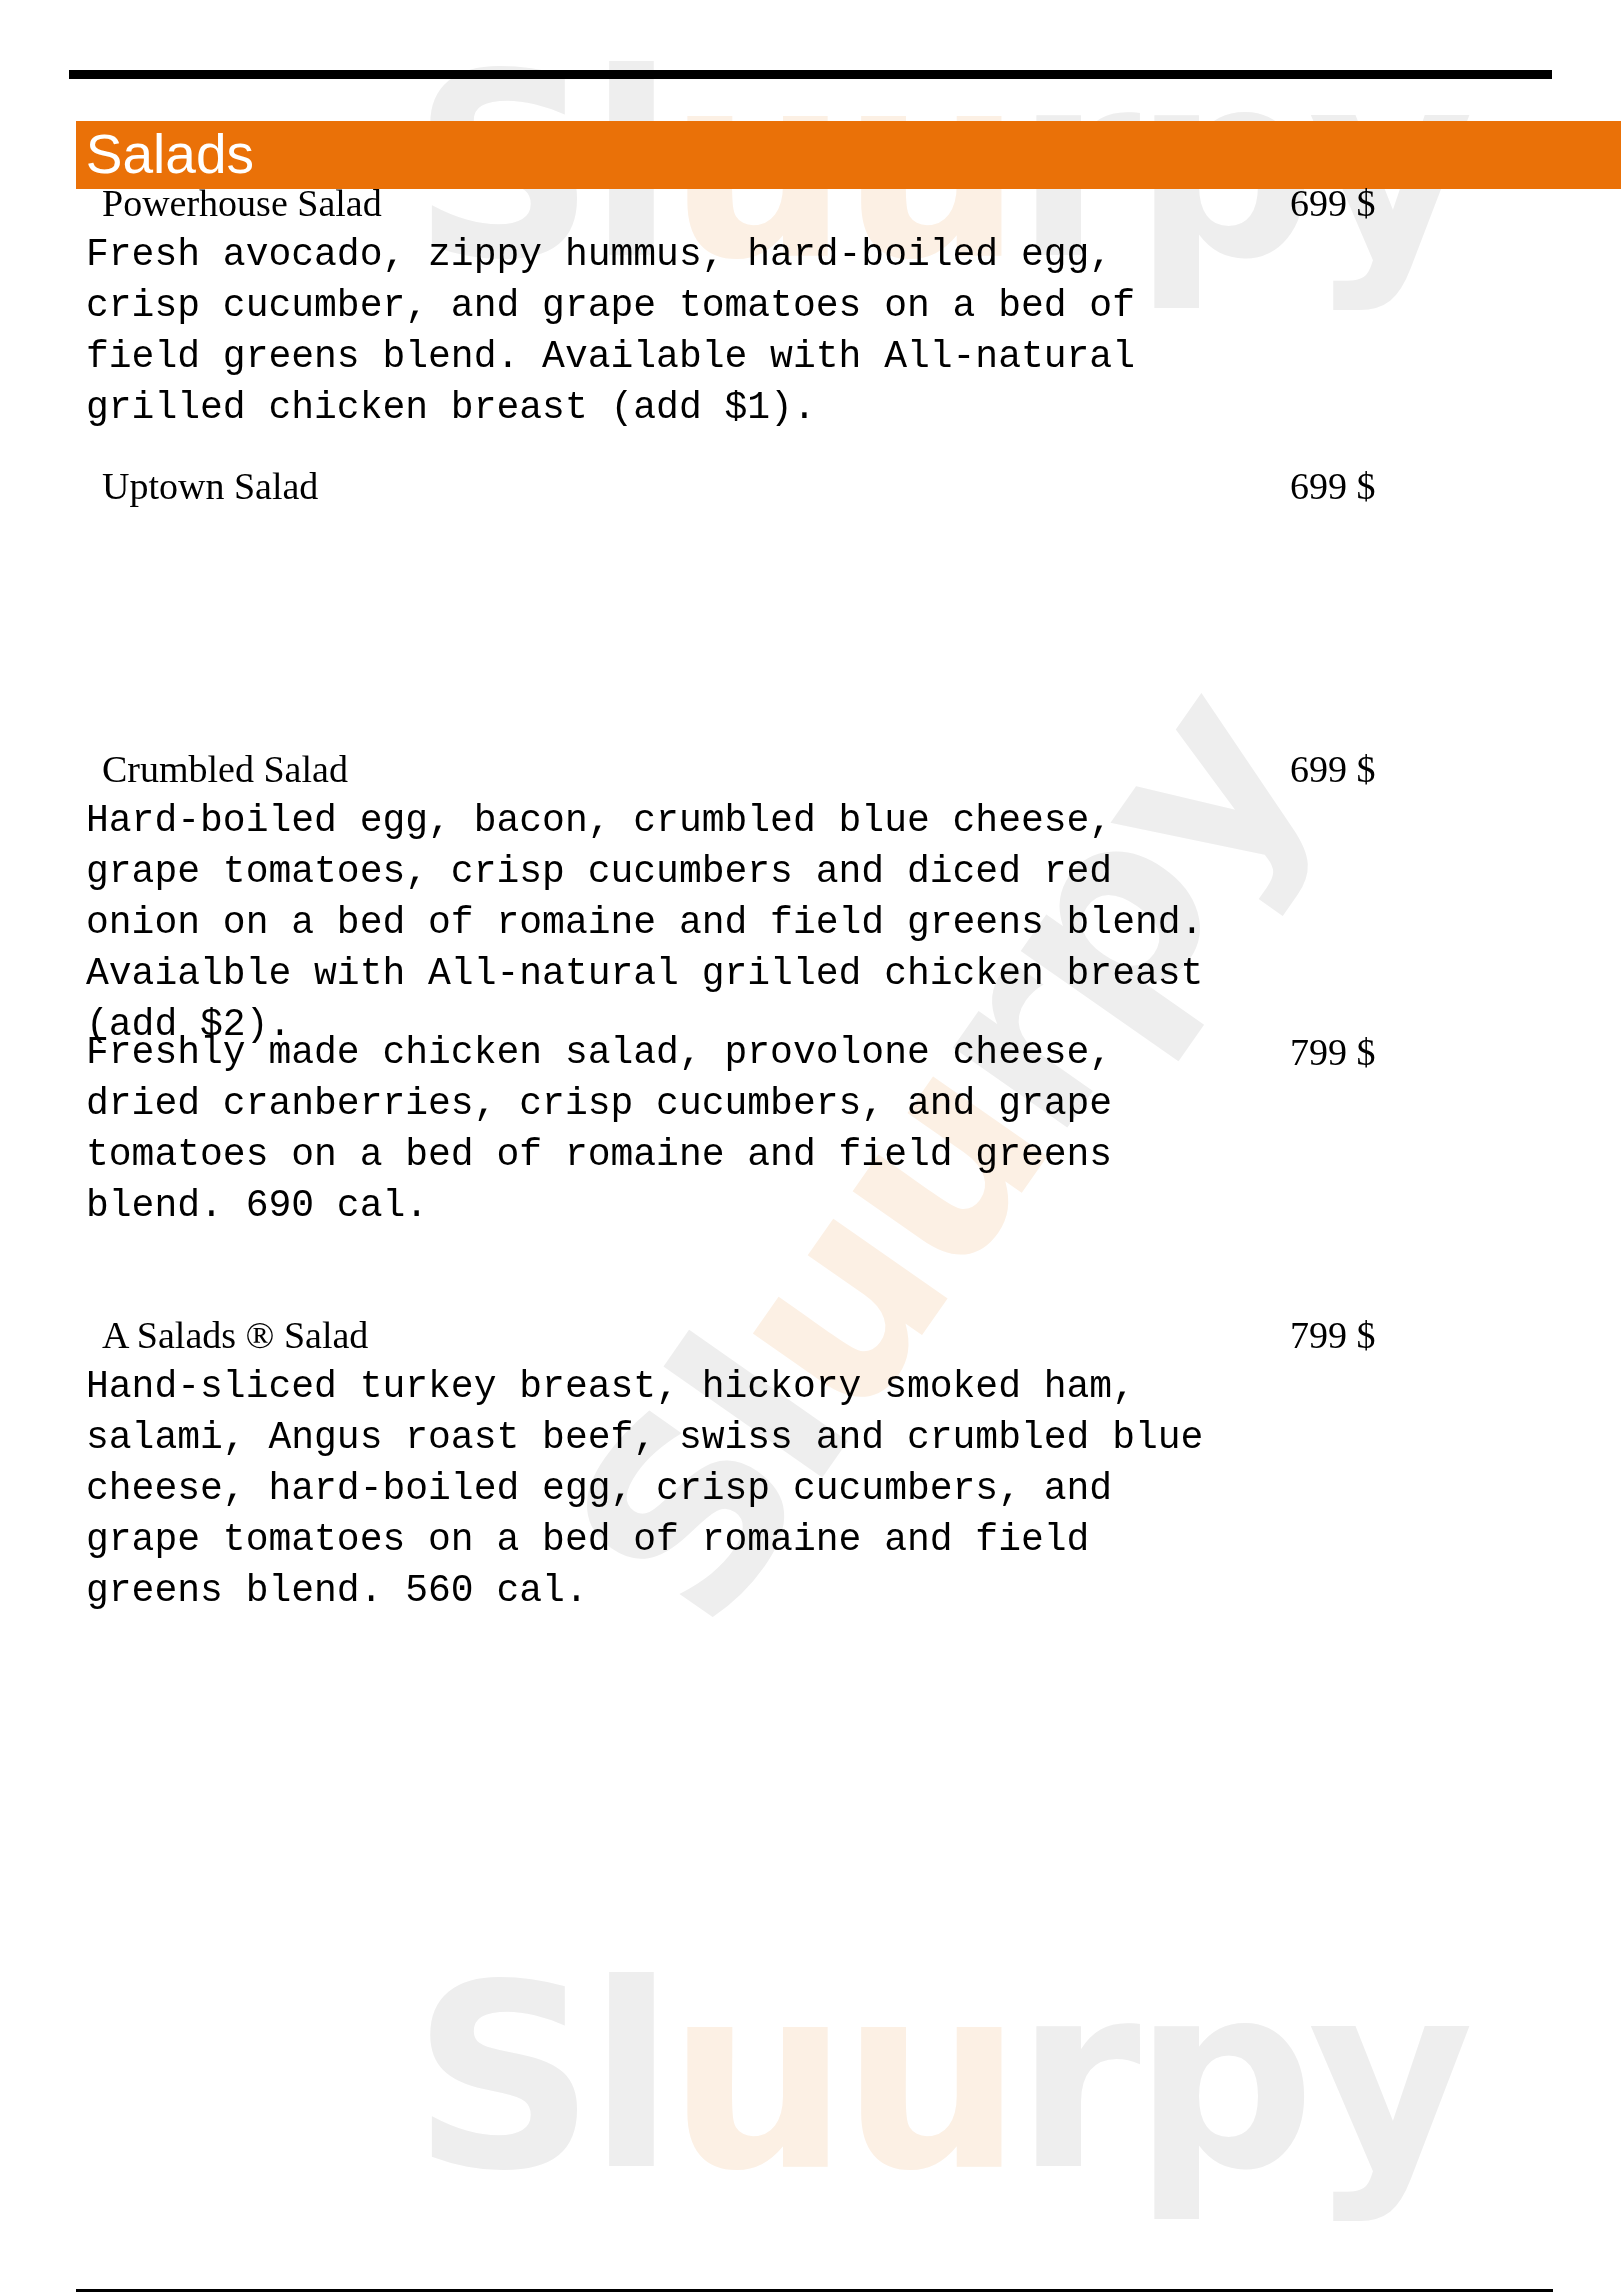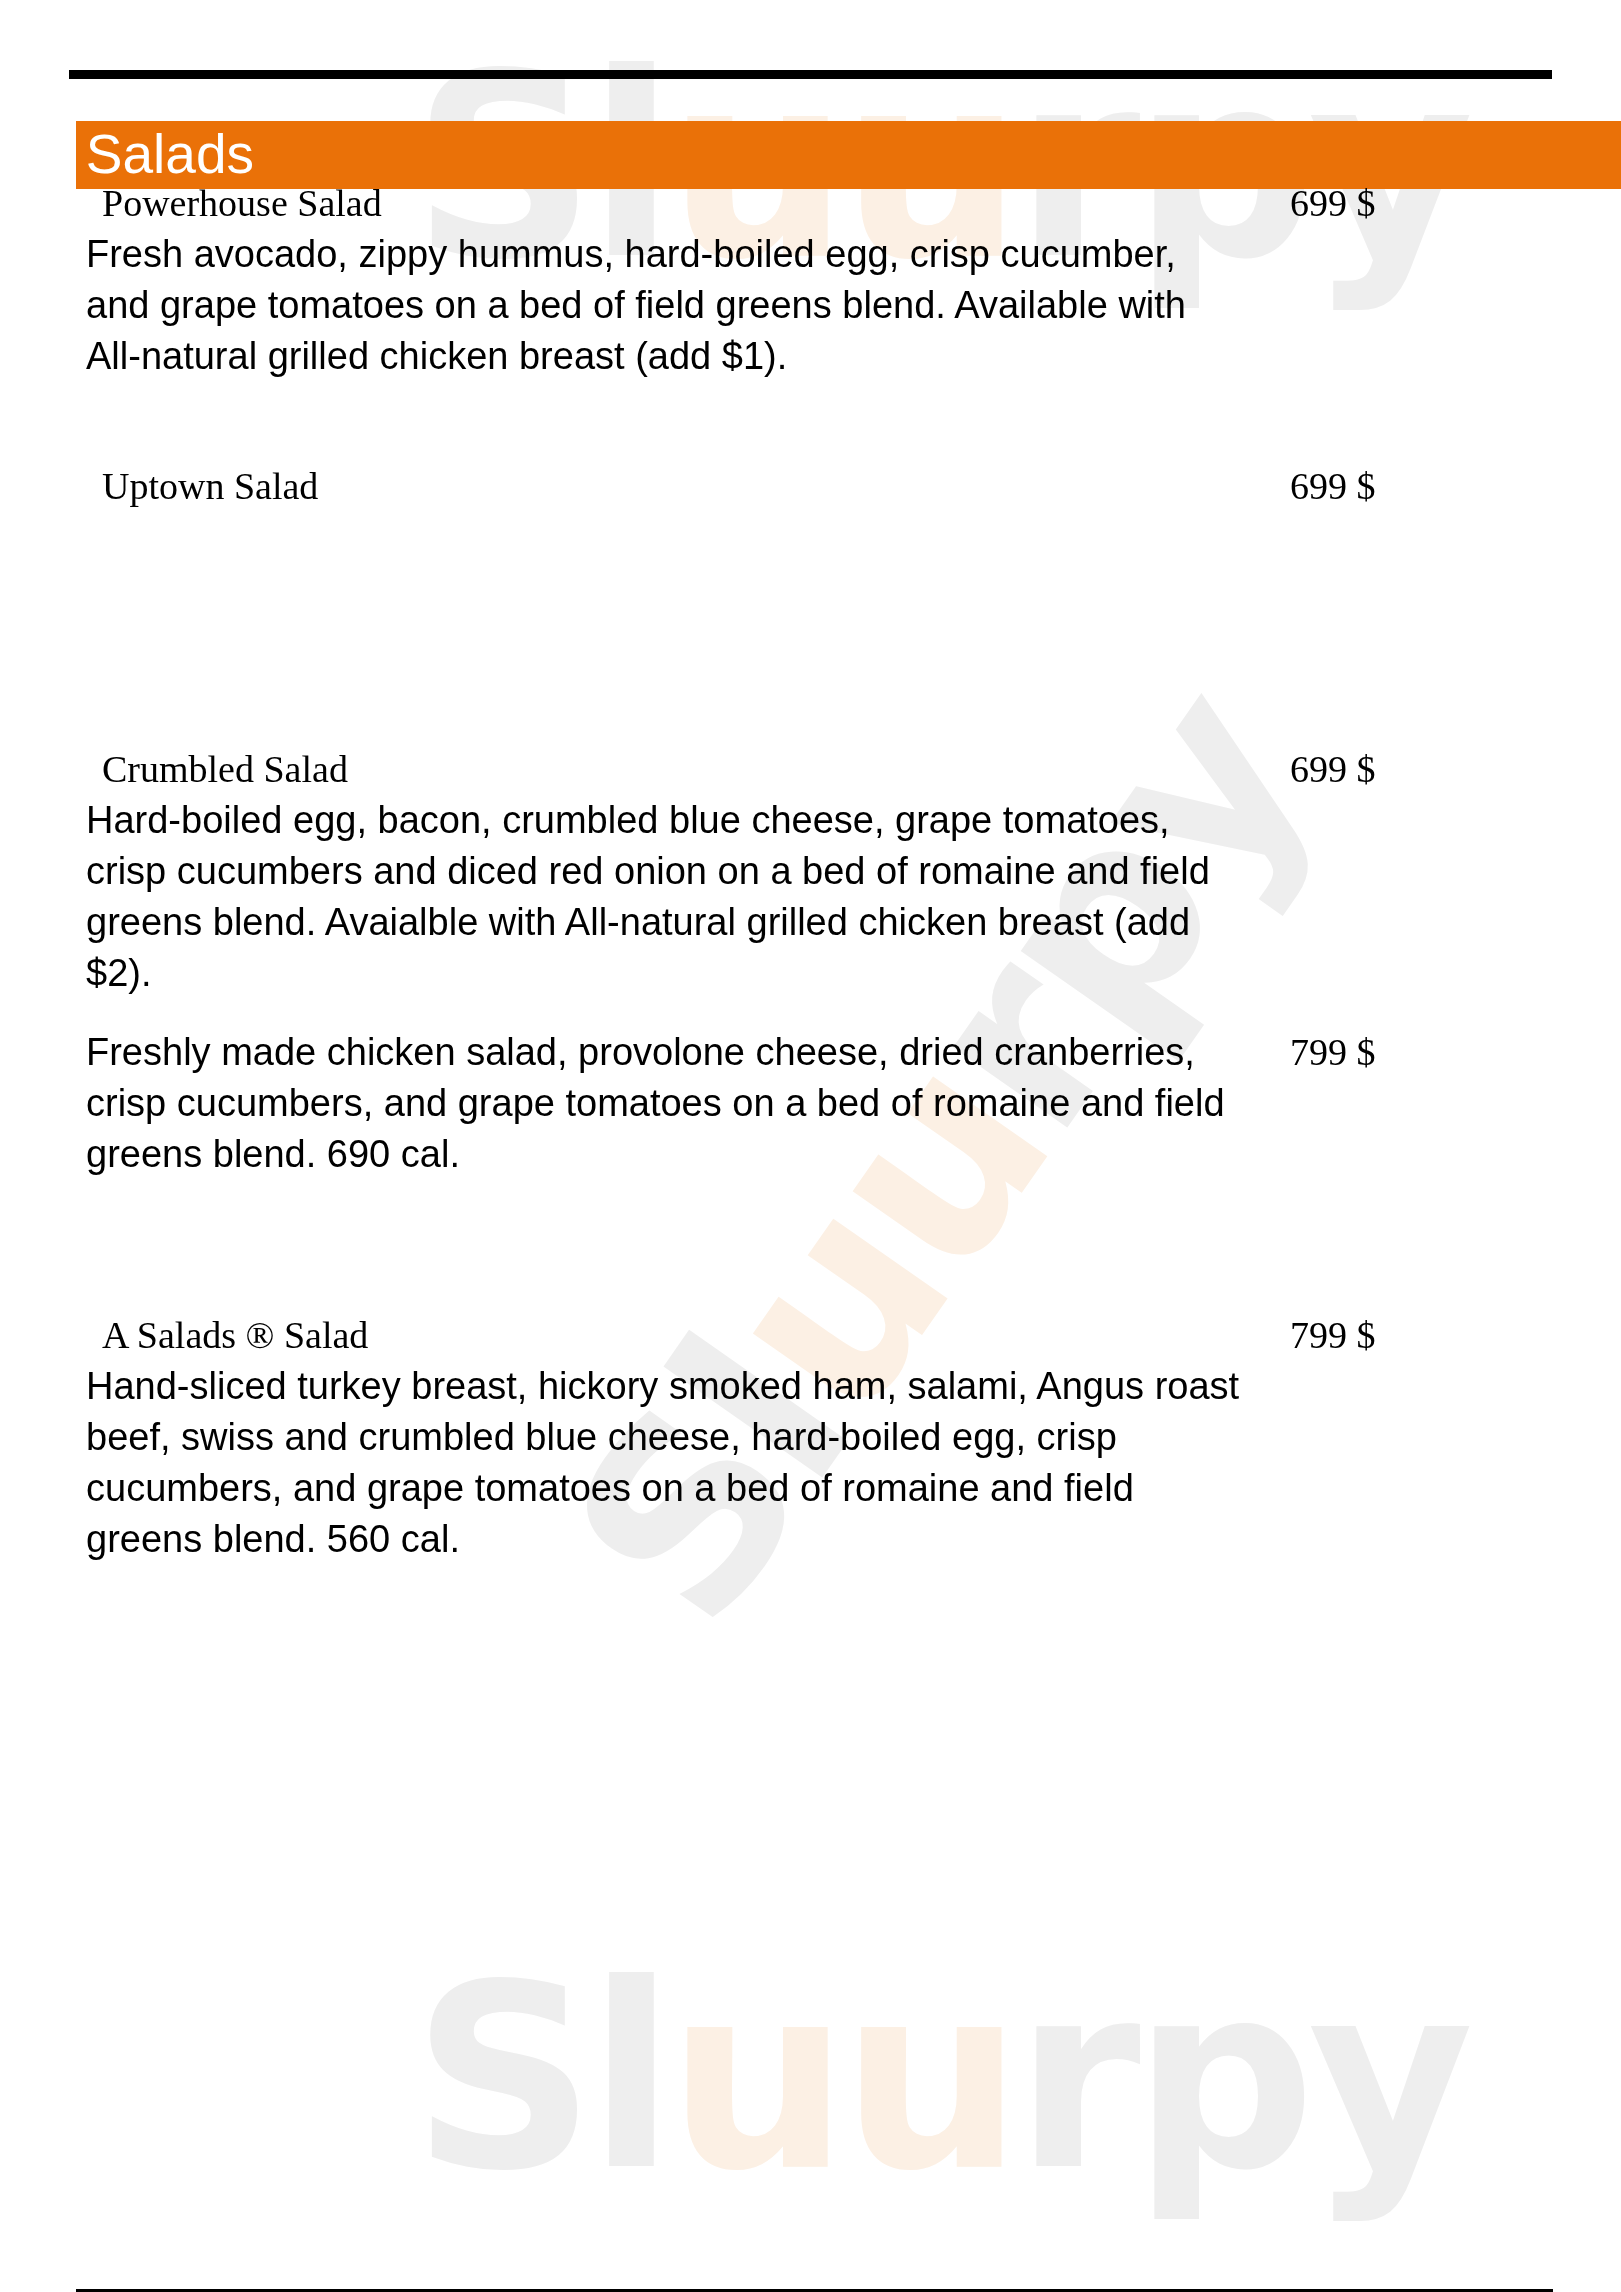--- a/index.html
+++ b/index.html
@@ -9,21 +9,21 @@
   .wm .o { color: #fcf0e4; }
   .wm-top { left: 412px; top: 39px; font-size: 255px; letter-spacing: -7.8px; }
   .wm-mid { left: 412px; top: 1029px; font-size: 255px; letter-spacing: -7.8px; transform: rotate(-55deg); transform-origin: center center; }
   .wm-bot { left: 412px; top: 1950px; font-size: 255px; letter-spacing: -7.8px; }
   .top-rule { position: absolute; left: 69px; top: 70px; width: 1483px; height: 8.8px; background: #000000; z-index: 2; }
   .header { position: absolute; left: 76px; top: 77px; width: 1611px; height: 68px; z-index: 2; margin-top: 44px; }
   .header-title { position: absolute; left: 9.8px; top: 3.9px; font-family: "Liberation Sans", sans-serif; font-size: 55px; color: #ffffff; line-height: 59px; }
   .items { position: absolute; left: 86px; top: 178px; width: 1313px; z-index: 3; }
   .item { position: relative; height: 283px; }
   .item-name { font-family: "Liberation Serif", serif; font-size: 38px; line-height: 51px; color: #000000; white-space: nowrap; margin-left: 16px; }
-  .item-desc { font-family: Liberation Sans, sans-serif; font-size: 38px; line-height: 51px; color: #000000; width: 1157px; }
+  .item-desc { font-family: Liberation Mono, monospace; font-size: 38px; line-height: 51px; color: #000000; width: 1157px; }
   .item-price { position: absolute; left: 1204px; top: 0; font-family: "Liberation Serif", serif; font-size: 38px; line-height: 51px; color: #000000; white-space: nowrap; }
   .bottom-rule { position: absolute; left: 76px; top: 2289px; width: 1477px; height: 2.9px; background: #000000; z-index: 2; }
 </style>
 </head>
 <body>
 
 <div class="wm wm-top">
   <span class="g">Sl</span><span class="o">uu</span><span class="g">rpy</span>
 </div>
 <div class="wm wm-mid">

